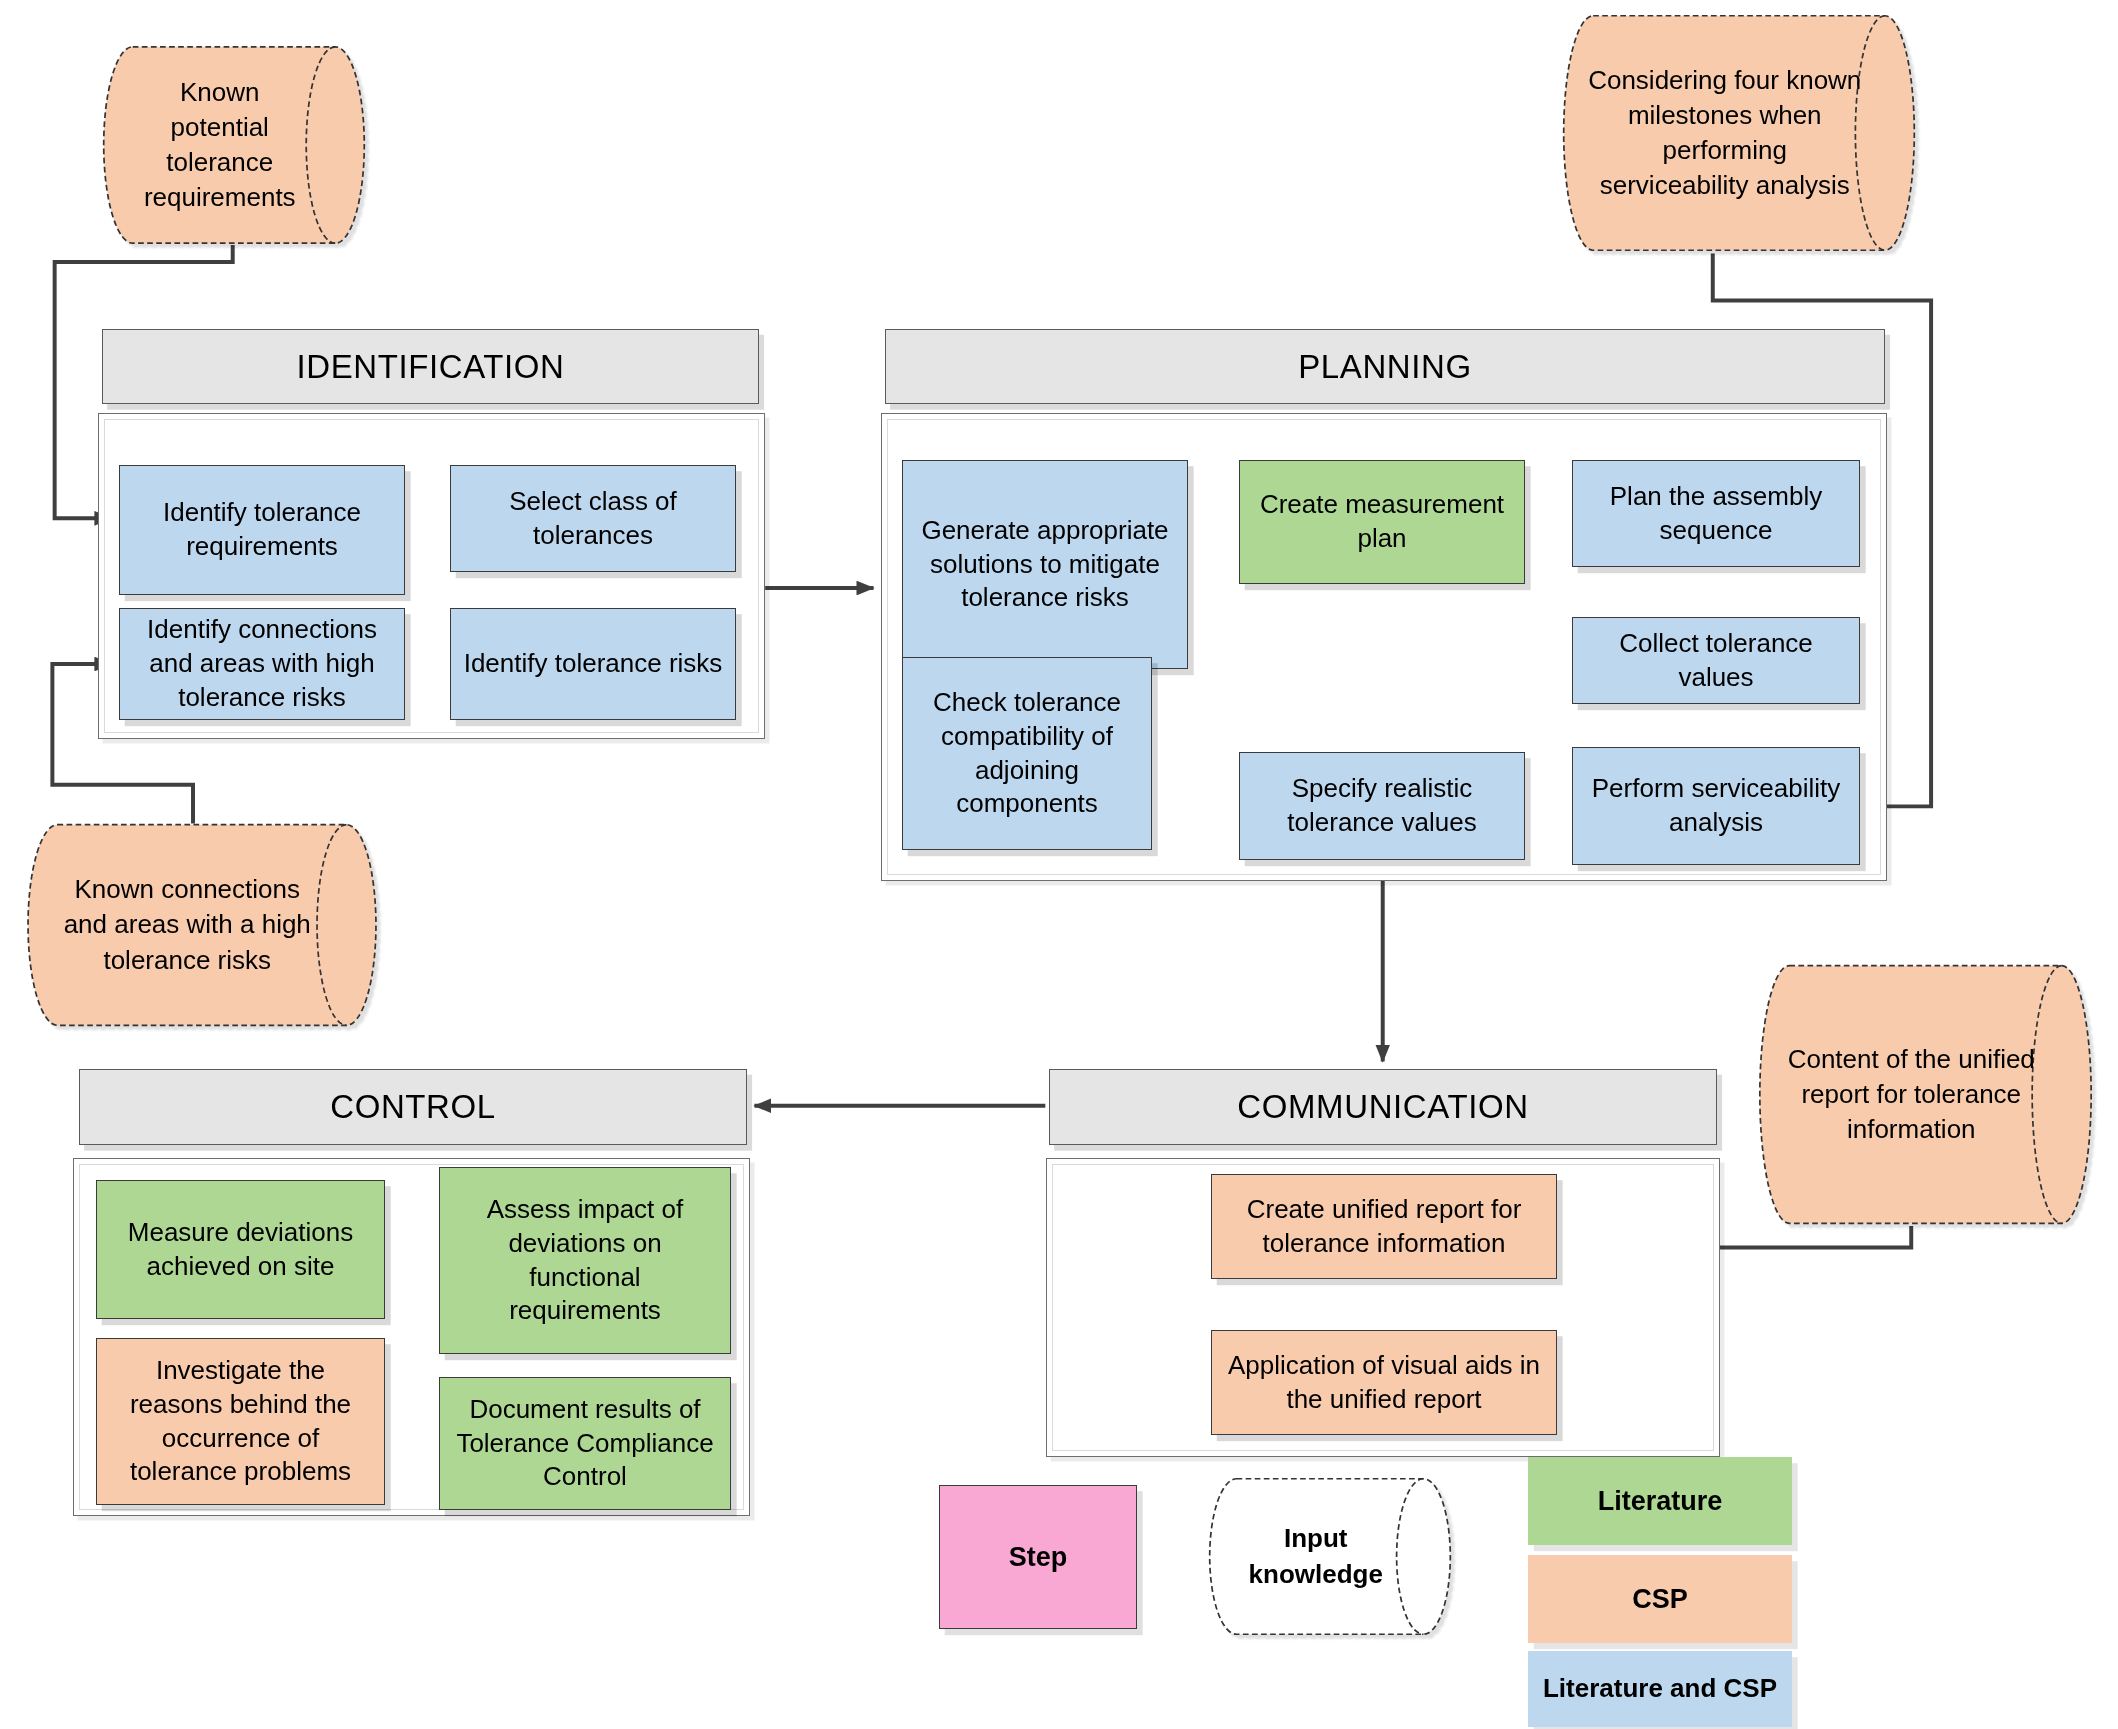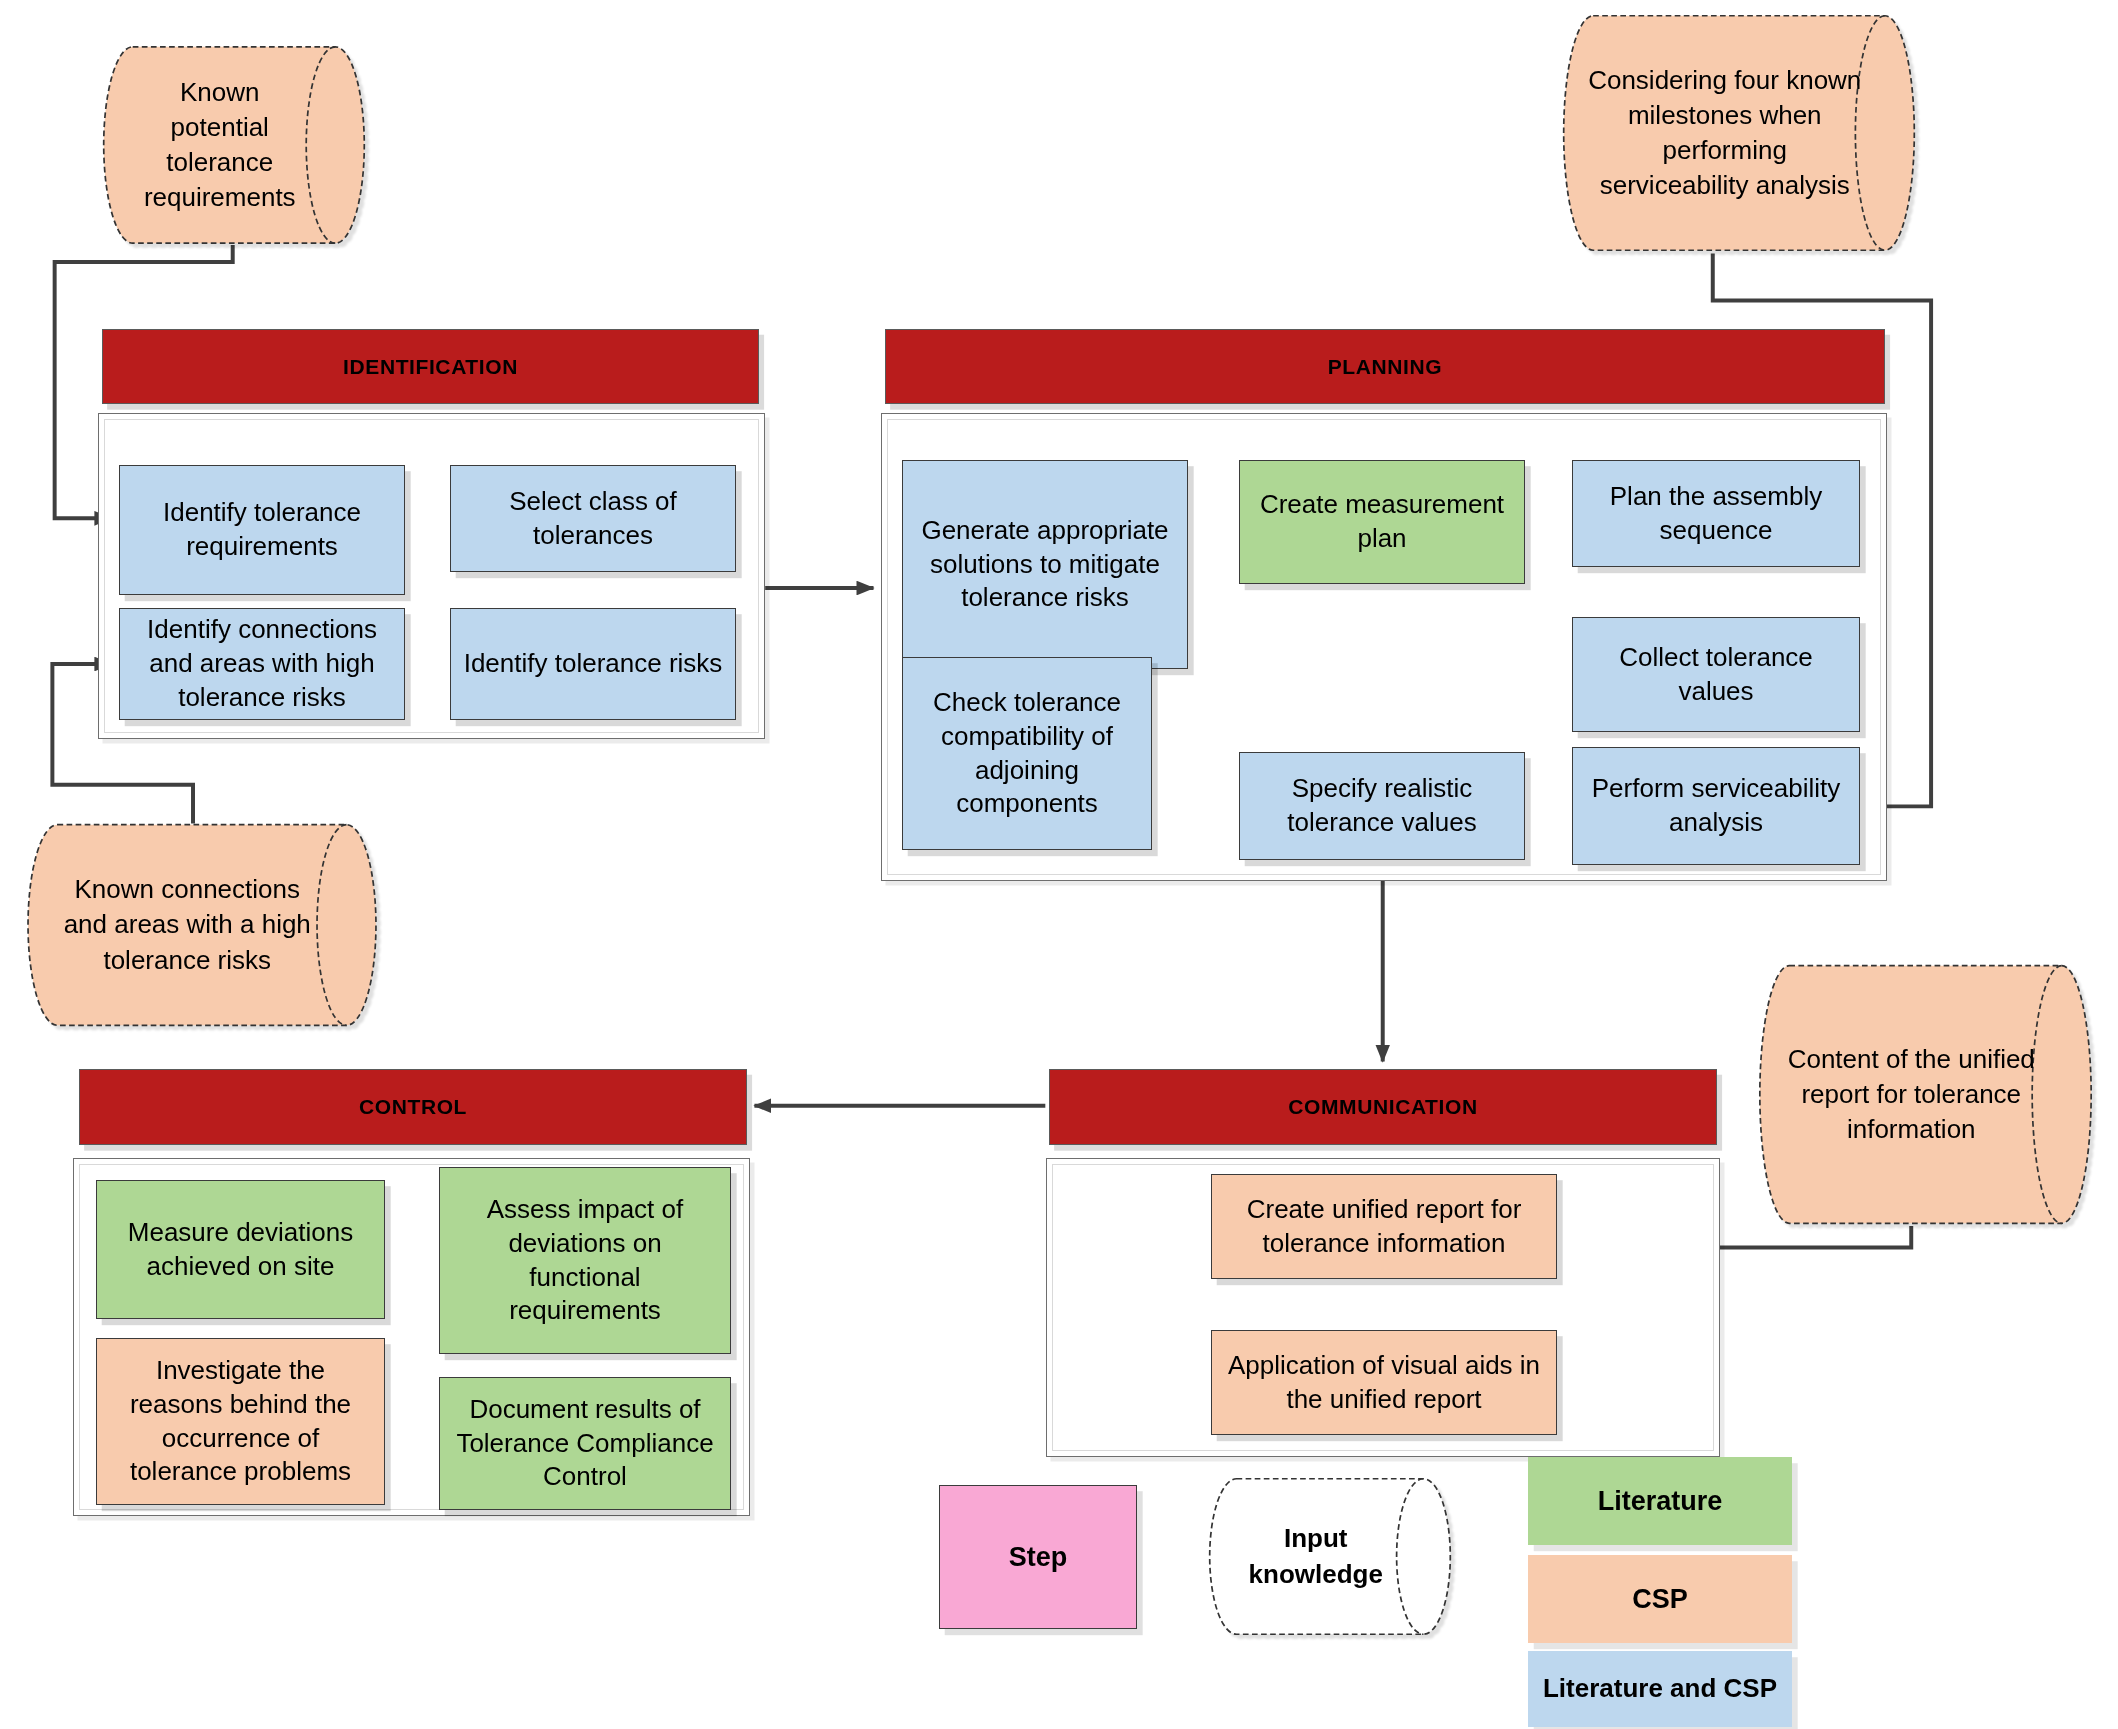--- a/index.html
+++ b/index.html
@@ -10,25 +10,25 @@
     font-family:"Liberation Sans", sans-serif;
     color:#000;
     overflow:hidden;
   }
   
   svg.wires{position:absolute;left:0;top:0;z-index:1;}
   svg.wires polyline{fill:none;stroke:#3f3f3f;stroke-width:7;}
   
   .phase-header{
     position:absolute;z-index:3;
-    background:#b91c1c;
+    background:#e5e5e5;
     border:1.7px solid #5a5a5a;
     box-shadow:5.1px 5.7px 0 rgba(0,0,0,0.14);
     display:flex;align-items:center;justify-content:center;
-    font-weight:bold;font-size:21px;letter-spacing:0.6px;
+    font-weight:normal;font-size:33px;letter-spacing:0.6px;
   }
   
   .phase-box{
     position:absolute;z-index:2;
     background:#ffffff;
     border:1.7px solid #6e6e6e;
     box-shadow:4.5px 4.5px 0 rgba(0,0,0,0.08);
   }
   .phase-box::after{
     content:"";position:absolute;inset:5.1px;
@@ -133,21 +133,21 @@
   <div class="step blue" style="left:119px;top:608px;width:286px;height:112px">Identify connections and areas with high tolerance risks</div>
   <div class="step blue" style="left:450px;top:608px;width:286px;height:112px">Identify tolerance risks</div>
 
   <div class="phase-header" style="left:885px;top:329px;width:998px;height:73px">PLANNING</div>
   <div class="phase-box" style="left:881px;top:413px;width:1004px;height:466px"></div>
   <div class="step blue" style="left:902px;top:460px;width:286px;height:209px">Generate appropriate solutions to mitigate tolerance risks</div>
   <div class="step blue" style="left:902px;top:657px;width:250px;height:193px">Check tolerance compatibility of adjoining components</div>
   <div class="step green" style="left:1239px;top:460px;width:286px;height:124px">Create measurement plan</div>
   <div class="step blue" style="left:1239px;top:752px;width:286px;height:108px">Specify realistic tolerance values</div>
   <div class="step blue" style="left:1572px;top:460px;width:288px;height:107px">Plan the assembly sequence</div>
-  <div class="step blue" style="left:1572px;top:617px;width:288px;height:115px">Collect tolerance values</div>
+  <div class="step blue" style="left:1572px;top:617px;width:288px;height:87px">Collect tolerance values</div>
   <div class="step blue" style="left:1572px;top:747px;width:288px;height:118px">Perform serviceability analysis</div>
 
   <div class="phase-header" style="left:79px;top:1069px;width:666px;height:74px">CONTROL</div>
   <div class="phase-box" style="left:73px;top:1158px;width:675px;height:356px"></div>
   <div class="step green" style="left:96px;top:1180px;width:289px;height:139px">Measure deviations achieved on site</div>
   <div class="step green" style="left:439px;top:1167px;width:292px;height:187px">Assess impact of deviations on functional requirements</div>
   <div class="step peach" style="left:96px;top:1338px;width:289px;height:167px">Investigate the reasons behind the occurrence of tolerance problems</div>
   <div class="step green" style="left:439px;top:1377px;width:292px;height:133px">Document results of Tolerance Compliance Control</div>
 
   <div class="phase-header" style="left:1049px;top:1069px;width:666px;height:74px">COMMUNICATION</div>

